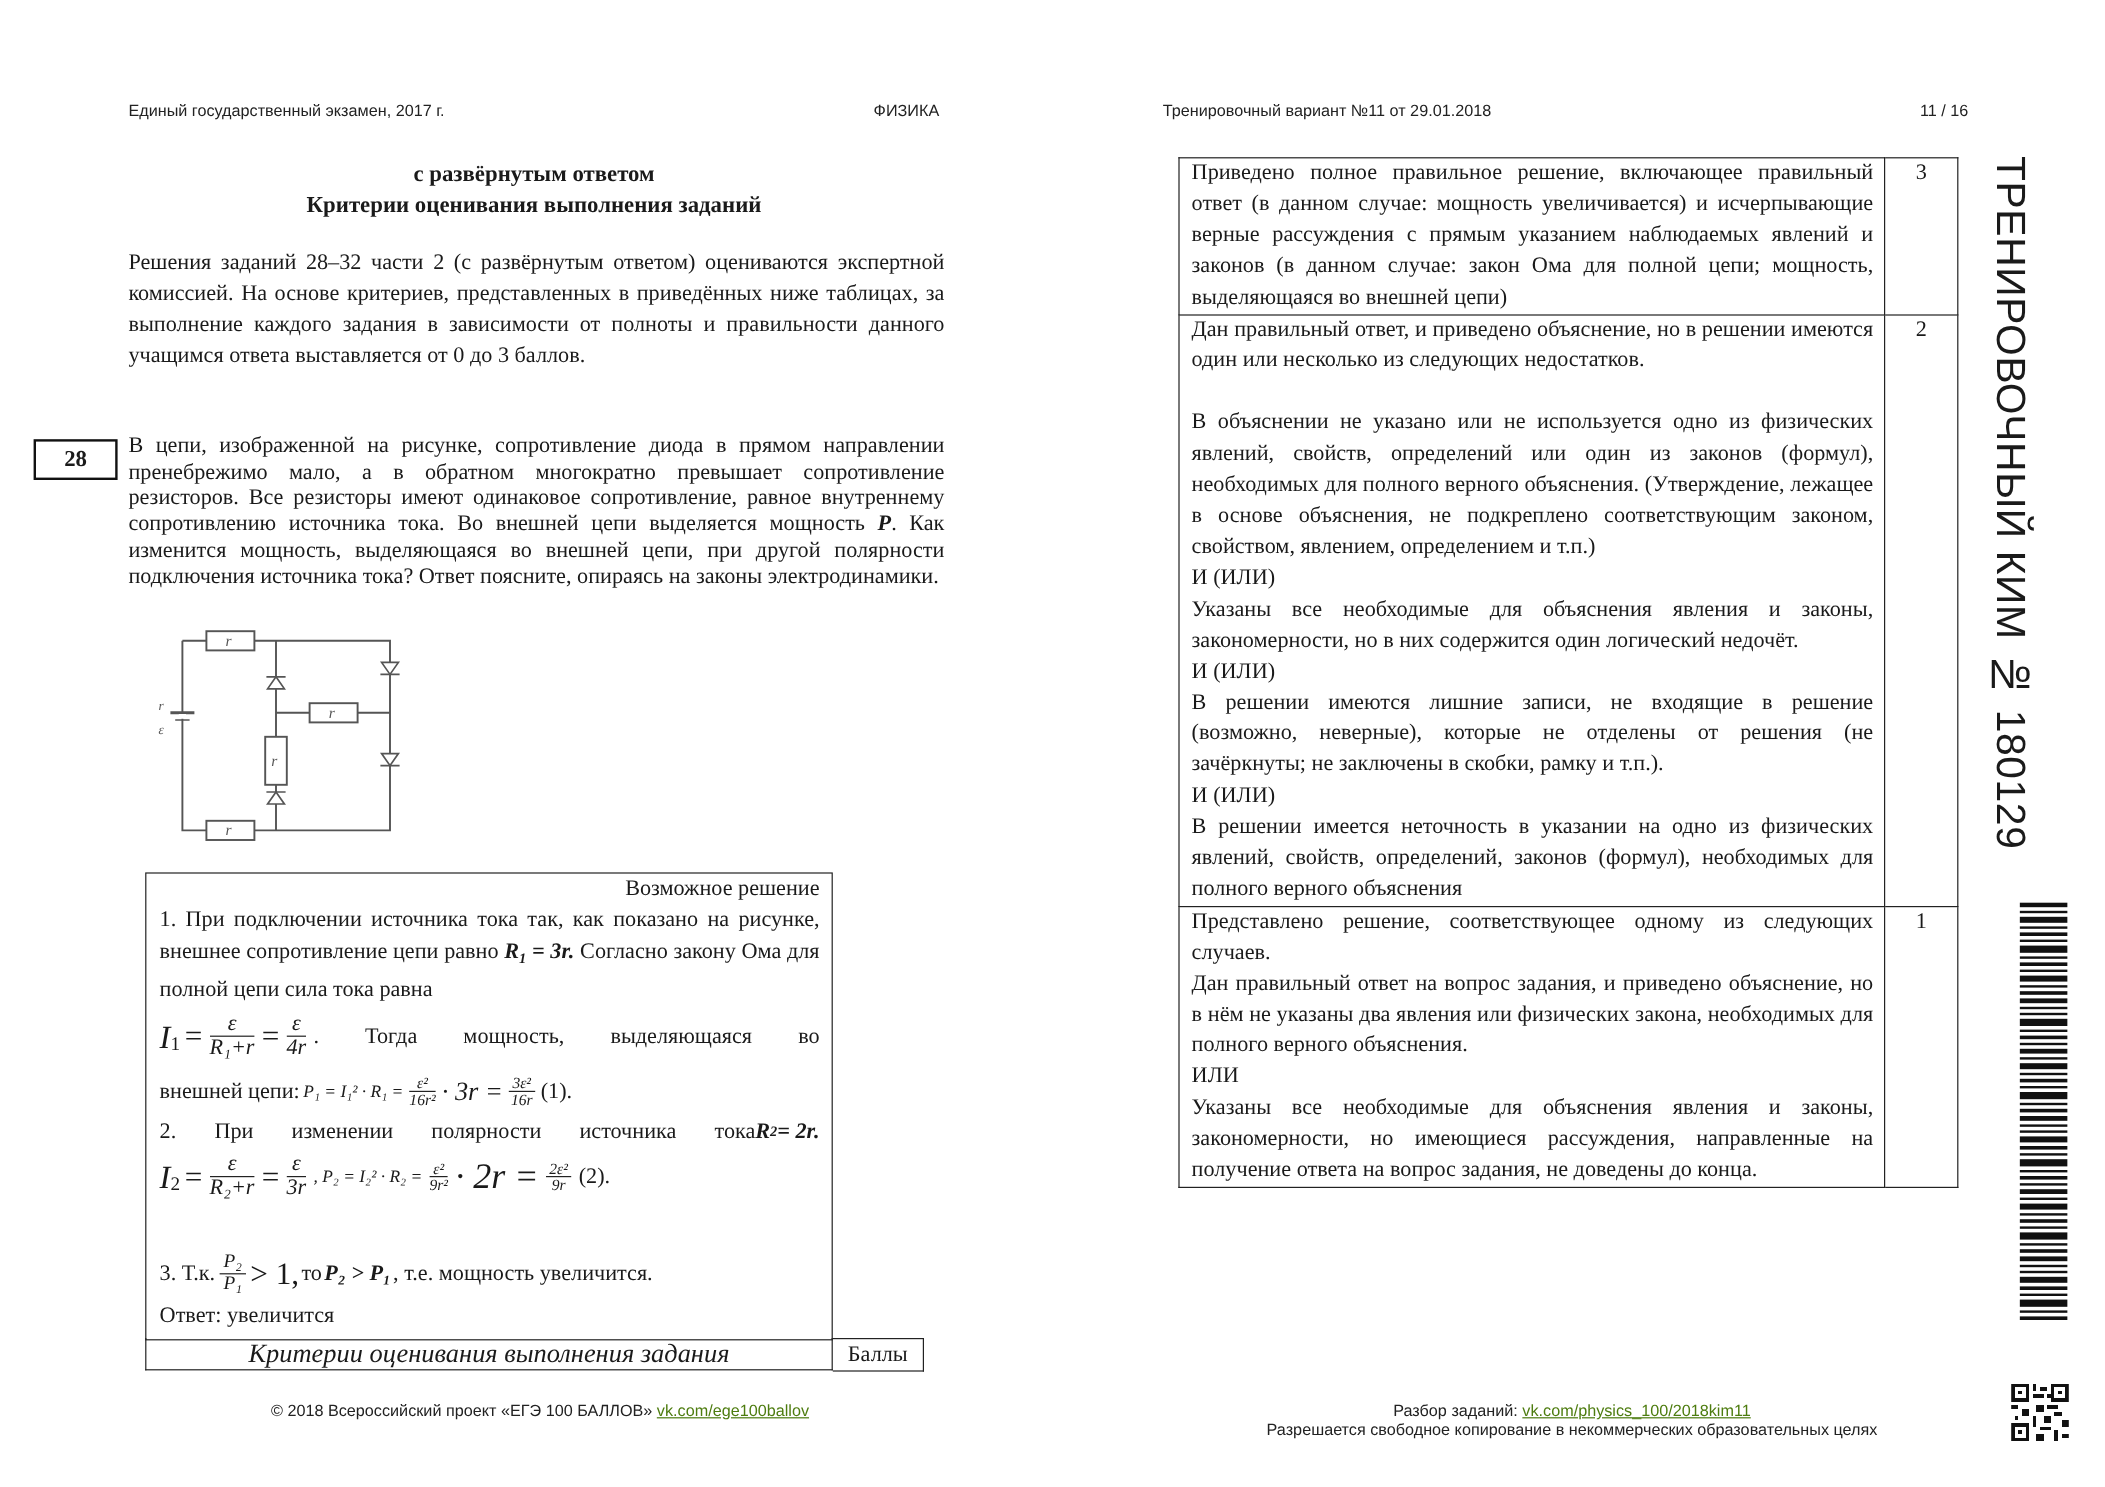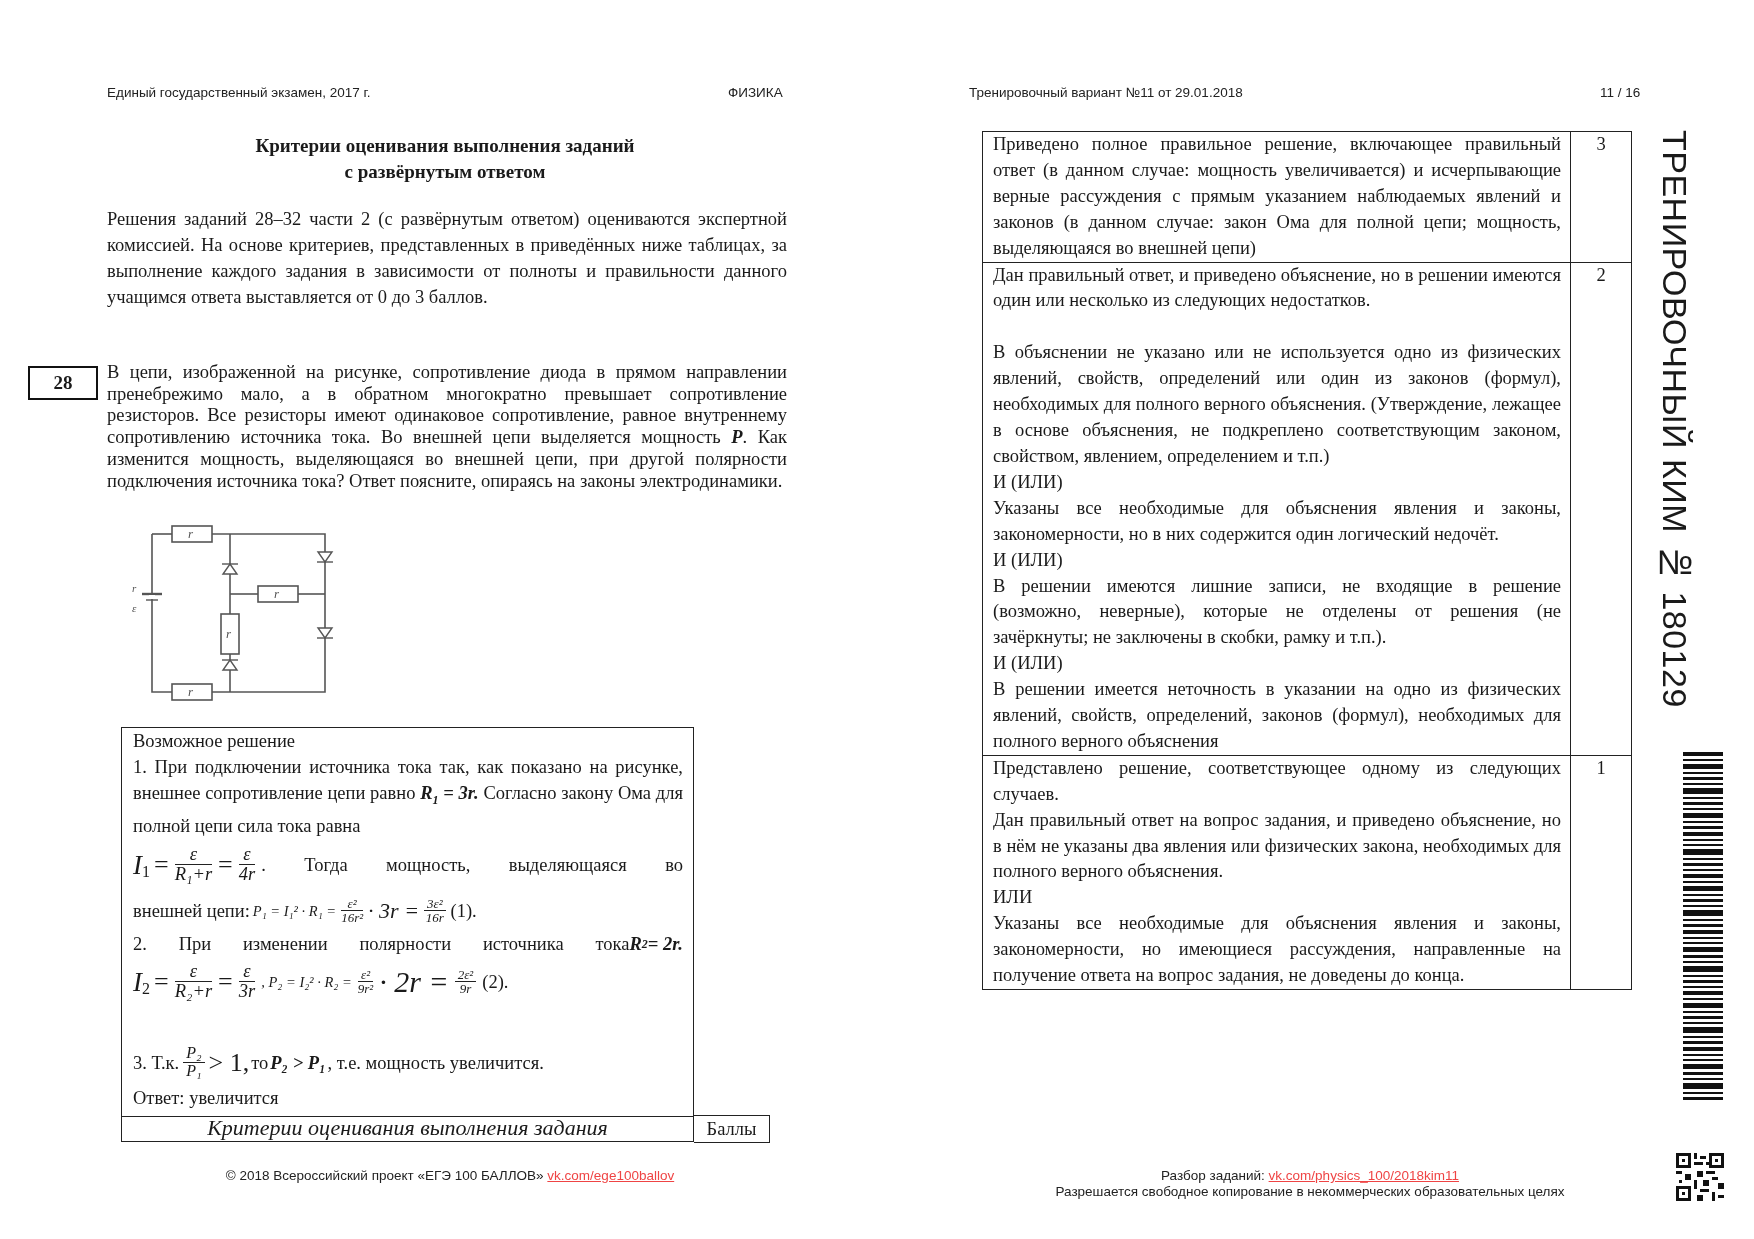--- a/index.html
+++ b/index.html
@@ -9,56 +9,56 @@
   .abs { position: absolute; }
   .hdr { font-size: 13.5px; color: #222; top: 71px; margin-top: 14px; }
   .title { left: 105px; width: 680px; top: 133px; text-align: center; font-weight: bold; font-size: 19px; line-height: 26px; }
   .intro { left: 107px; width: 680px; top: 206px; font-size: 18.5px; line-height: 26px; text-align: justify; }
   .intro p { margin: 0; }
   .q-num { left: 28px; top: 366px; width: 66px; height: 30px; border: 2px solid #111; text-align: center; font-weight: bold; font-size: 19px; line-height: 30px; }
   .question { left: 107px; width: 680px; top: 362px; font-size: 18.5px; line-height: 21.7px; text-align: justify; }
   .circuit { left: 130px; top: 522px; width: 210px; height: 190px; }
   .sol-box { left: 121px; top: 727px; width: 571px; height: 388px; border: 1.5px solid #222; font-size: 18.5px; line-height: 26px; }
   .sol-inner { padding: 0 10px 0 11px; }
-  .sol-title { text-align: left; }
+  .sol-title { text-align: right; }
   .justify { text-align: justify; text-align-last: auto; }
   .crit-row-l { left: 121px; top: 1115px; width: 571px; height: 26px; border: 1.5px solid #222; border-top: 0; text-align: center; font-size: 22px; line-height: 26px; font-style: italic; }
   .crit-row-r { left: 694px; top: 1115px; width: 75px; height: 26px; border: 1.5px solid #222; border-left: 0; text-align: center; font-size: 18.5px; line-height: 26px; }
   .frac { display: inline-block; vertical-align: middle; text-align: center; margin: 0 2px; }
   .frac span { display: block; line-height: 1.05; }
   .frac .num { border-bottom: 1.3px solid #222; padding: 0 3px; }
   .big { font-size: 27px; font-style: italic; }
   .small { font-size: 14.5px; font-style: italic; }
   .smfrac { font-size: 13px; }
   .it { font-style: italic; }
   .bi { font-style: italic; font-weight: bold; }
   .crit-table { left: 982px; top: 131px; width: 650px; border-collapse: collapse; font-size: 18.5px; line-height: 25.9px; }
   .crit-table td { border: 1.5px solid #222; vertical-align: top; padding: 0 9px 0 10px; }
   .crit-table td.score { width: 60px; text-align: center; padding: 0; }
   .crit-table p { margin: 0; text-align: justify; font-family: Liberation Serif, serif; }
   .crit-table .or { text-align: left; }
   .gap { height: 26px; }
   .foot { font-size: 13.5px; color: #222; text-align: center; line-height: 16px; }
-  .foot a { color: #ef4444; text-decoration: underline; }
+  .foot a { color: #4d7c0f; text-decoration: underline; }
   .side-title { left: 1655px; top: 130px; width: 90px; height: 600px; }
   .side-title span { position: absolute; left: 0; top: 0; writing-mode: vertical-rl; font-size: 34px; letter-spacing: 0.5px; color: #1a1a1a; white-space: nowrap; }
   .barcode { left: 1683px; top: 752px; width: 40px; height: 348px; }
   .qr { left: 1676px; top: 1153px; width: 48px; height: 48px; }
 </style>
 </head>
 <body>
 
 <div class="abs hdr sans" style="left:107px;">Единый государственный экзамен, 2017 г.</div>
 <div class="abs hdr sans" style="left:728px;">ФИЗИКА</div>
 <div class="abs hdr sans" style="left:969px;">Тренировочный вариант №11 от 29.01.2018</div>
 <div class="abs hdr sans" style="left:1600px;">11 / 16</div>
 
 <div class="abs title serif">
+  <div>с развёрнутым ответом</div>
   <div>Критерии оценивания выполнения заданий</div>
-  <div>с развёрнутым ответом</div>
 </div>
 
 <div class="abs intro serif">
   <p>Решения заданий 28–32 части 2 (с развёрнутым ответом) оцениваются экспертной комиссией. На основе критериев, представленных в приведённых ниже таблицах, за выполнение каждого задания в зависимости от полноты  и правильности данного учащимся ответа выставляется от 0 до 3 баллов.</p>
 </div>
 
 <div class="abs q-num serif">28</div>
 <div class="abs question serif">
   <span>В цепи, изображенной на рисунке, сопротивление диода в прямом направлении пренебрежимо мало, а в обратном многократно превышает сопротивление резисторов. Все резисторы имеют одинаковое сопротивление, равное внутреннему сопротивлению источника тока. Во внешней цепи выделяется мощность </span><span class="bi">P</span><span>. Как изменится мощность, выделяющаяся во внешней цепи, при другой полярности подключения источника тока? Ответ поясните, опираясь на законы электродинамики.</span>
 </div>

